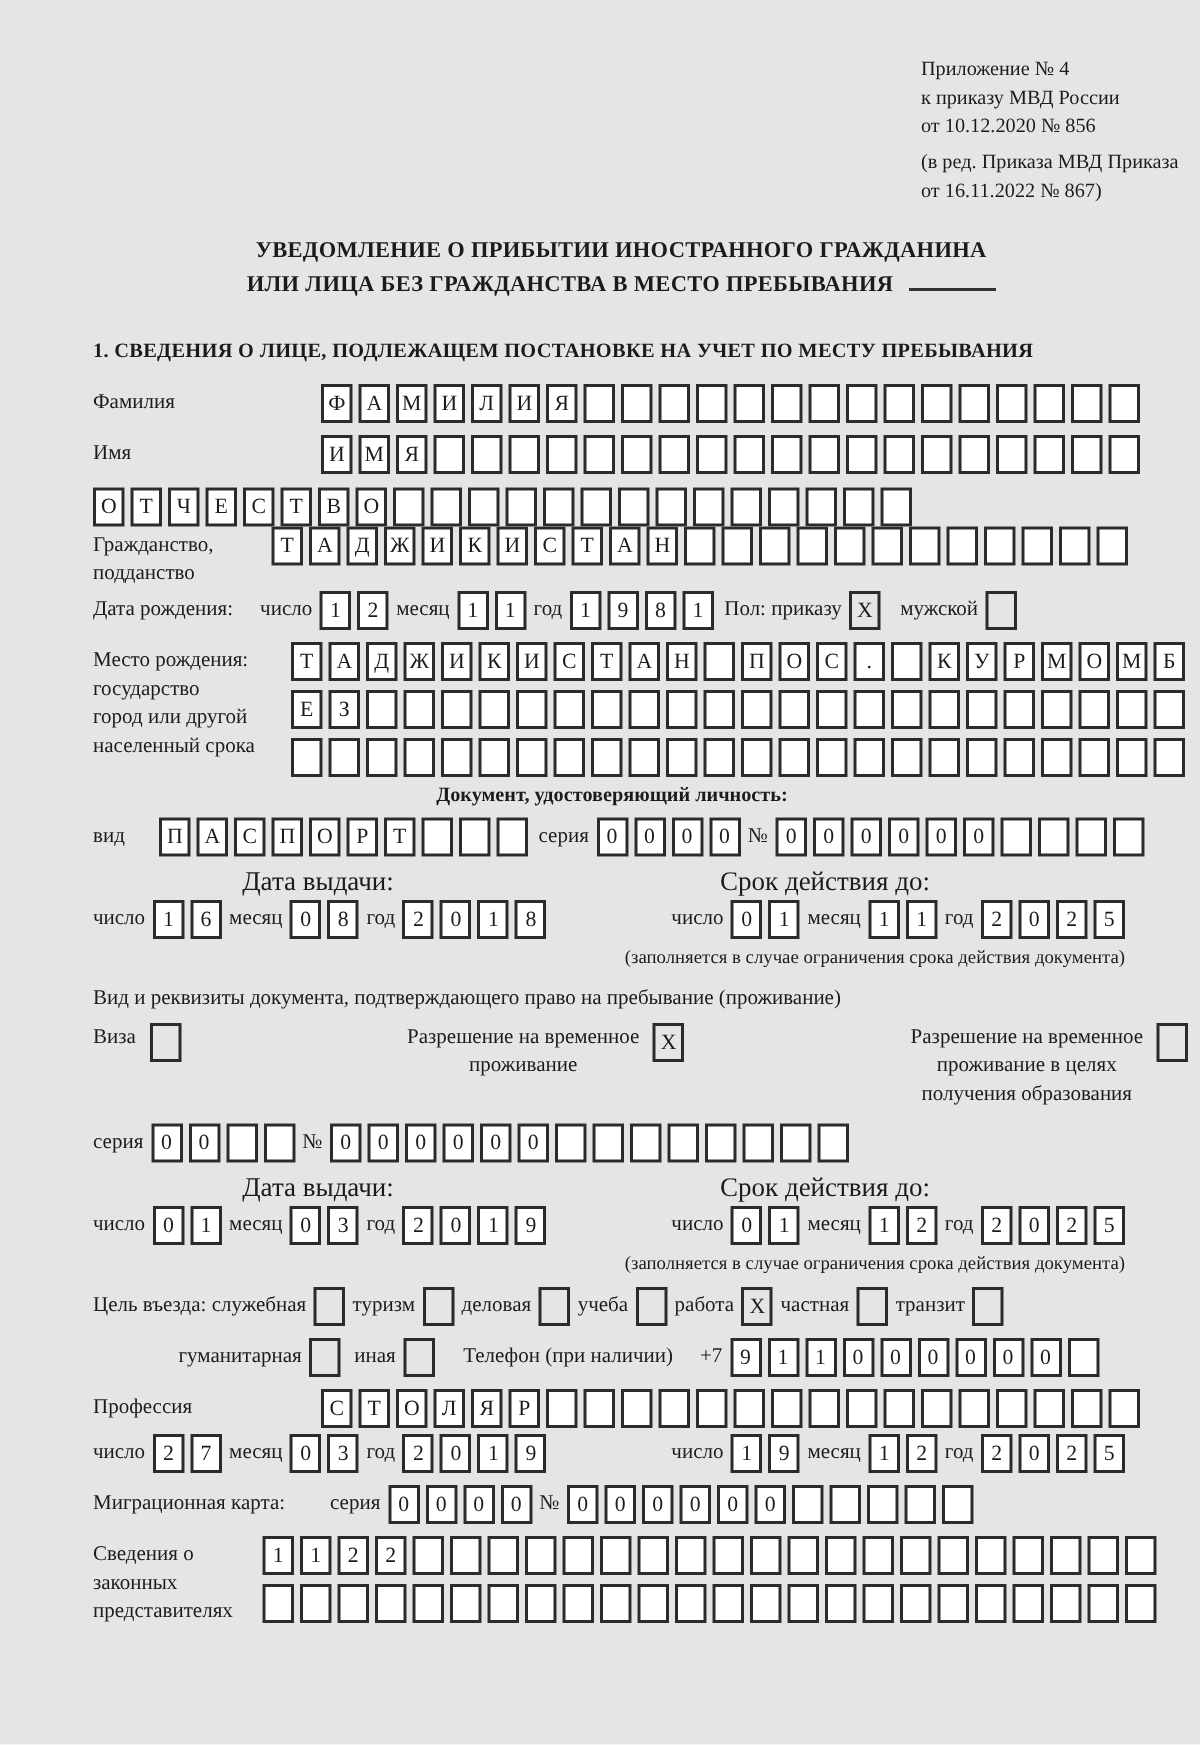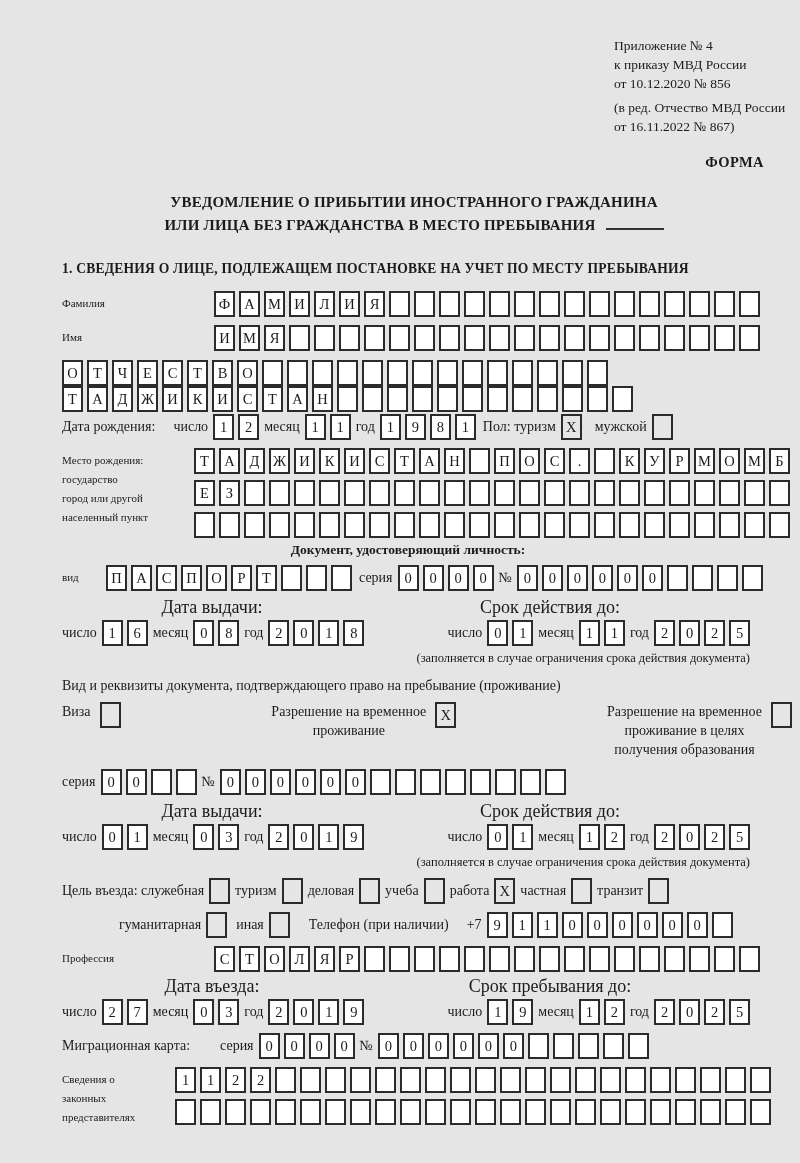--- a/index.html
+++ b/index.html
@@ -8,21 +8,21 @@
     font-family:"Liberation Serif","DejaVu Serif",serif;
     box-sizing:border-box;padding:36px 6px 0 62px;overflow:hidden;position:relative;
   }
   .hdr{margin-left:552px;font-size:13.5px;line-height:19px;white-space:nowrap;}
   .hdr .mt{margin-top:5px;}
   .forma{text-align:right;padding-right:30px;font-weight:bold;font-size:14.5px;margin-top:18px;letter-spacing:.4px;}
   .title{text-align:center;font-weight:bold;font-size:15px;margin-top:20px;line-height:23px;margin-right:28px;letter-spacing:.2px;}
   .ublank{display:inline-block;width:58px;border-bottom:2.5px solid #333;height:3px;margin-left:10px;}
   .sec{font-weight:bold;font-size:13.6px;margin-top:24px;margin-bottom:14px;letter-spacing:.2px;}
   .frow{display:flex;align-items:flex-start;margin-bottom:7px;}
-  .flabel{flex:none;font-size:11px;line-height:19px;padding-top:3px;}
+  .flabel{flex:none;font-size:14px;line-height:19px;padding-top:3px;}
   .fbody{display:flex;flex-direction:column;gap:6px;flex:1;min-width:0;}
   .segs{display:flex;align-items:center;flex-wrap:nowrap;}
   .seg{font-size:14px;margin:0 5px;white-space:nowrap;}
   .seg:first-child{margin-left:0;}
   .cells{display:flex;gap:4px;flex:none;}
   .cell{width:21px;height:26px;border:2px solid #2b2b2b;box-sizing:border-box;display:flex;
         align-items:center;justify-content:center;font-size:14.5px;background:#fff;flex:none;}
   .cbox{width:21px;height:26px;border:2px solid #2b2b2b;box-sizing:border-box;display:flex;
         align-items:center;justify-content:center;font-size:14.5px;flex:none;}
   .sp{display:inline-block;flex:none;}
@@ -37,24 +37,23 @@
   .tline{font-size:14px;line-height:20px;}
 </style>
 </head>
 <body>
 
 <div class="page">
   <div class="hdr">
     <div>Приложение № 4</div>
     <div>к приказу МВД России</div>
     <div>от 10.12.2020 № 856</div>
-    <div class="mt">(в ред. Отчество МВД России</div>
+    <div class="mt">(в ред. Приказа МВД Приказа</div>
     <div>от 16.11.2022 № 867)</div>
   </div>
-  <div class="forma">ФОРМА</div>
   <div class="title">
     <div>УВЕДОМЛЕНИЕ О ПРИБЫТИИ ИНОСТРАННОГО ГРАЖДАНИНА</div>
     <div><span>ИЛИ ЛИЦА БЕЗ ГРАЖДАНСТВА В МЕСТО ПРЕБЫВАНИЯ</span><span class="ublank"></span></div>
   </div>
   <div class="sec">1. СВЕДЕНИЯ О ЛИЦЕ, ПОДЛЕЖАЩЕМ ПОСТАНОВКЕ НА УЧЕТ ПО МЕСТУ ПРЕБЫВАНИЯ</div>
   <div id="form-body">
       <div class="frow" style="margin-bottom: 8px;">
         <div class="flabel" style="width: 152px;">
           <div>Фамилия</div>
         </div>
@@ -144,20 +143,24 @@
               <div class="cell"></div>
               <div class="cell"></div>
               <div class="cell"></div>
               <div class="cell"></div>
               <div class="cell"></div>
             </div>
           </div>
         </div>
       </div>
       <div class="frow" style="margin-bottom: 2px;">
+        <div class="flabel" style="width: 119px;">
+          <div>Гражданство,</div>
+          <div>подданство</div>
+        </div>
         <div class="fbody">
           <div class="segs">
             <div class="cells">
               <div class="cell">Т</div>
               <div class="cell">А</div>
               <div class="cell">Д</div>
               <div class="cell">Ж</div>
               <div class="cell">И</div>
               <div class="cell">К</div>
               <div class="cell">И</div>
@@ -197,34 +200,34 @@
               <div class="cell">1</div>
             </div>
             <span class="seg">год</span>
             <div class="cells">
               <div class="cell">1</div>
               <div class="cell">9</div>
               <div class="cell">8</div>
               <div class="cell">1</div>
             </div>
             <span class="sp" style="width: 2px;"></span>
-            <span class="seg">Пол: туризм</span>
+            <span class="seg">Пол: приказу</span>
             <div class="cbox">X</div>
             <span class="sp" style="width: 8px;"></span>
             <span class="seg">мужской</span>
             <div class="cbox"></div>
           </div>
         </div>
       </div>
       <div class="frow" style="margin-bottom: 2px;">
         <div class="flabel" style="width: 132px;">
           <div>Место рождения:</div>
           <div>государство</div>
           <div>город или другой</div>
-          <div>населенный пункт</div>
+          <div>населенный срока</div>
         </div>
         <div class="fbody">
           <div class="cells">
             <div class="cell">Т</div>
             <div class="cell">А</div>
             <div class="cell">Д</div>
             <div class="cell">Ж</div>
             <div class="cell">И</div>
             <div class="cell">К</div>
             <div class="cell">И</div>
@@ -565,24 +568,20 @@
               <div class="cell"></div>
               <div class="cell"></div>
               <div class="cell"></div>
               <div class="cell"></div>
               <div class="cell"></div>
               <div class="cell"></div>
             </div>
           </div>
         </div>
       </div>
-      <div class="cols" style="margin-bottom: 2px;">
-        <div class="colh colh-l">Дата въезда:</div>
-        <div class="colh colh-r">Срок пребывания до:</div>
-      </div>
       <div class="frow" style="margin-bottom: 8px;">
         <div class="fbody">
           <div class="segs">
             <span class="seg">число</span>
             <div class="cells">
               <div class="cell">2</div>
               <div class="cell">7</div>
             </div>
             <span class="seg">месяц</span>
             <div class="cells">

